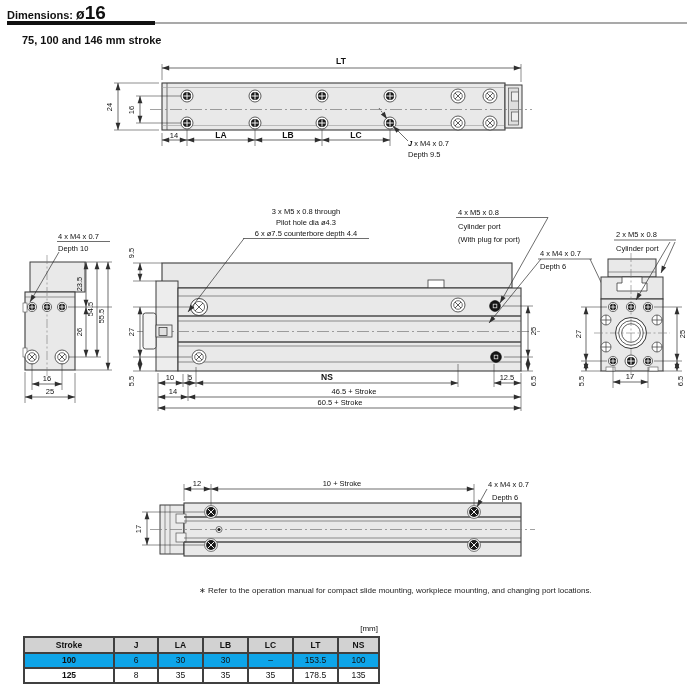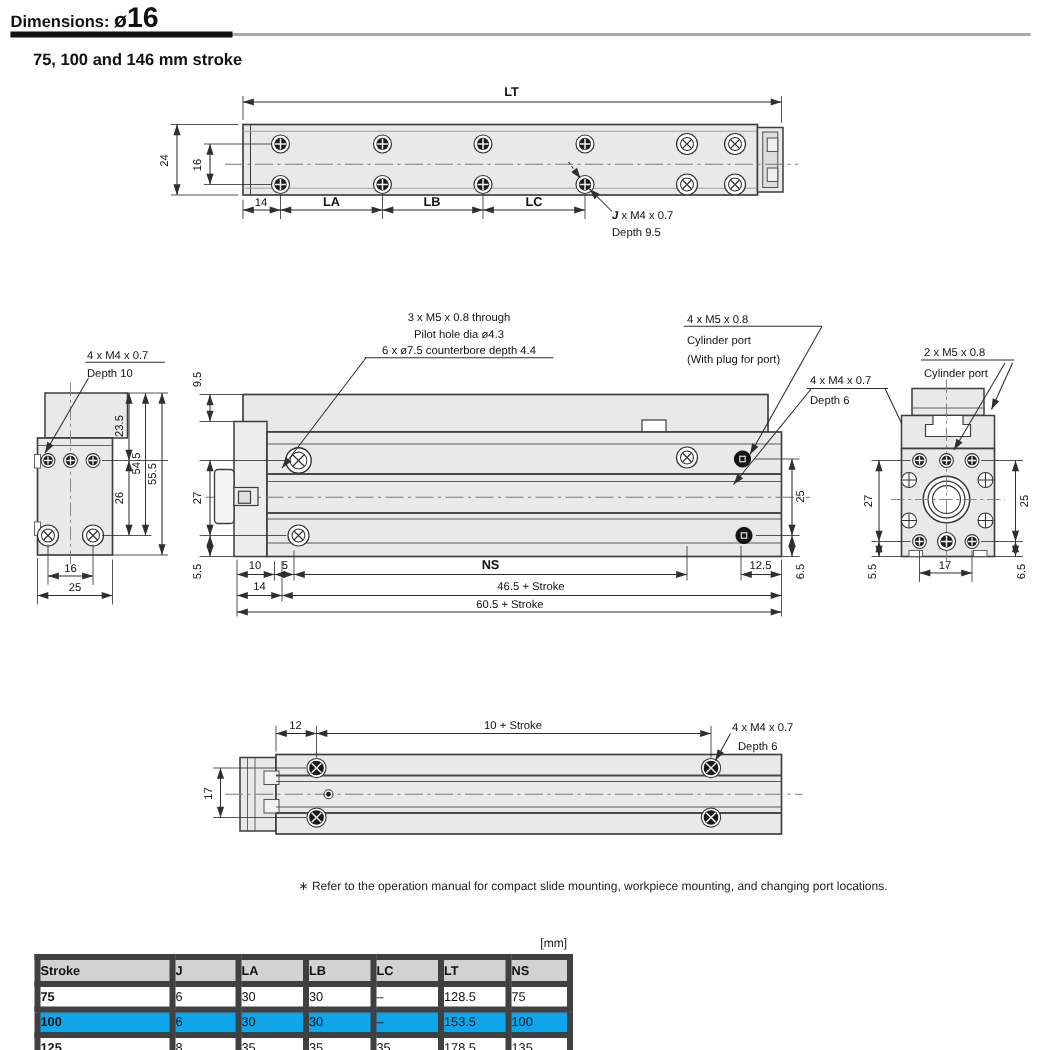--- a/index.html
+++ b/index.html
@@ -10,21 +10,21 @@
   .title .t2{font-size:14px;font-weight:bold;}
   .title .t3{font-size:19px;font-weight:bold;}
   .rule-gray{position:absolute;left:7px;top:22px;width:680px;height:2px;background:#a9a9a9;}
   .rule-black{position:absolute;left:7px;top:21px;width:148px;height:3.5px;background:#111;}
   .subtitle{position:absolute;left:22px;top:34px;font-size:11px;font-weight:bold;}
   svg text{fill:#111;}
   .footnote{position:absolute;left:199px;top:586px;font-size:8px;color:#222;white-space:nowrap;}
   .mm{position:absolute;left:23px;top:624px;width:355px;text-align:right;font-size:8px;}
   table.dims{position:absolute;left:23px;top:636px;width:355px;border-collapse:collapse;
              font-size:8.5px;table-layout:fixed;}
-  table.dims th,table.dims td{border:4px solid #404040;text-align:left;padding:0;height:13px;line-height:13px;}
+  table.dims th,table.dims td{border:2px solid #404040;text-align:center;padding:0;height:13px;line-height:13px;}
   table.dims thead th{background:#d2d2d2;font-weight:bold;height:14px;}
   table.dims tbody tr.alt td{background:#0ea5e9;}
   table.dims td.stk{font-weight:bold;}
   table.dims{border-top:2px solid #333;border-bottom:2px solid #333;}
 </style>
 </head>
 <body>
 
 <div id="page">
 
@@ -379,29 +379,20 @@
         <th>Stroke</th>
         <th>J</th>
         <th>LA</th>
         <th>LB</th>
         <th>LC</th>
         <th>LT</th>
         <th>NS</th>
       </tr>
     </thead>
     <tbody>
-      <tr>
-        <td class="stk">75</td>
-        <td>6</td>
-        <td>30</td>
-        <td>30</td>
-        <td>–</td>
-        <td>128.5</td>
-        <td>75</td>
-      </tr>
       <tr class="alt">
         <td class="stk">100</td>
         <td>6</td>
         <td>30</td>
         <td>30</td>
         <td>–</td>
         <td>153.5</td>
         <td>100</td>
       </tr>
       <tr>

